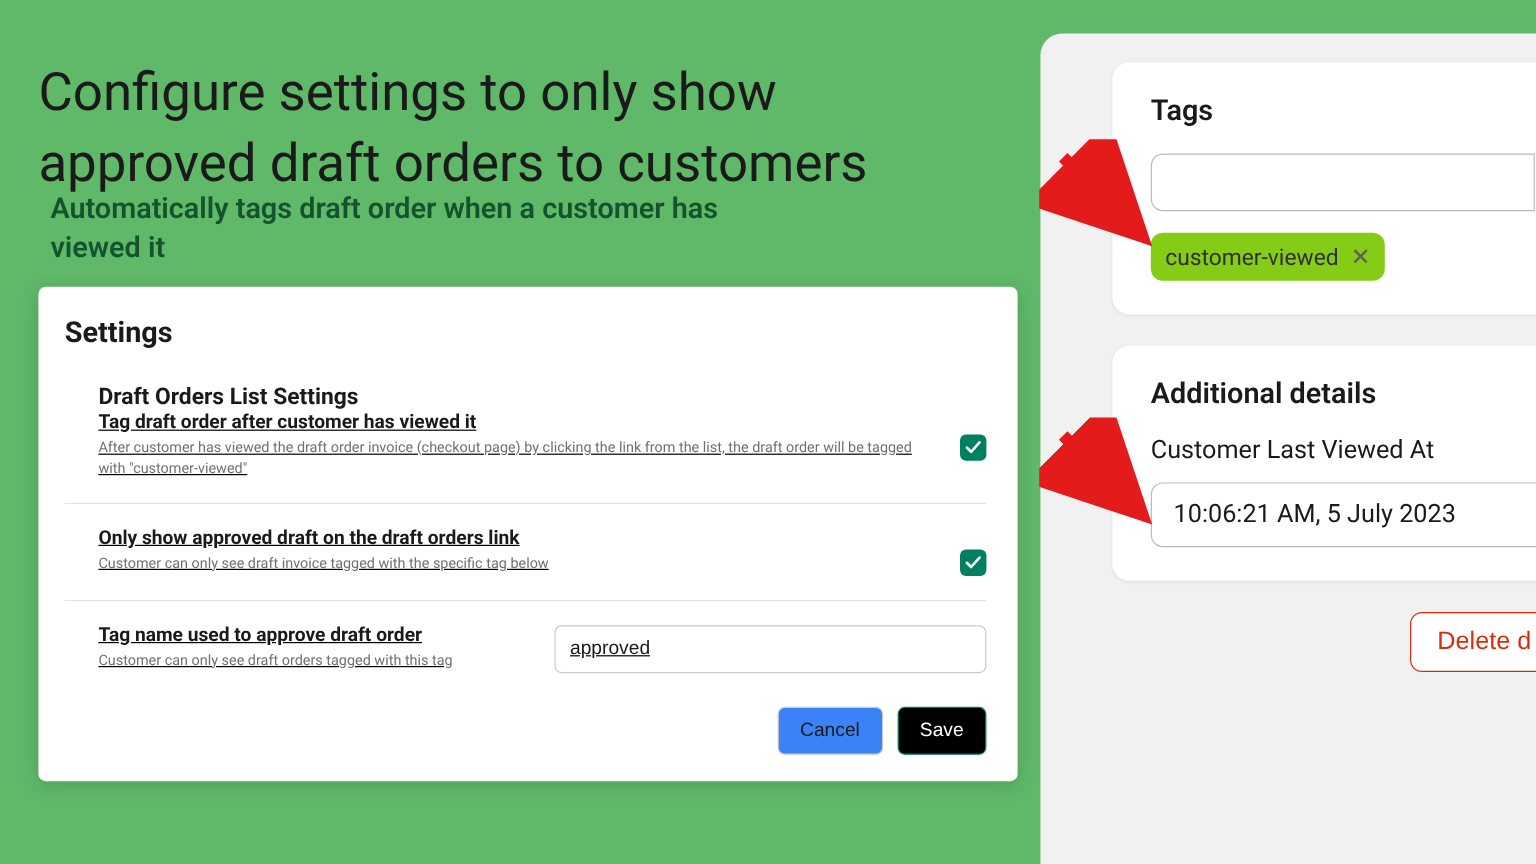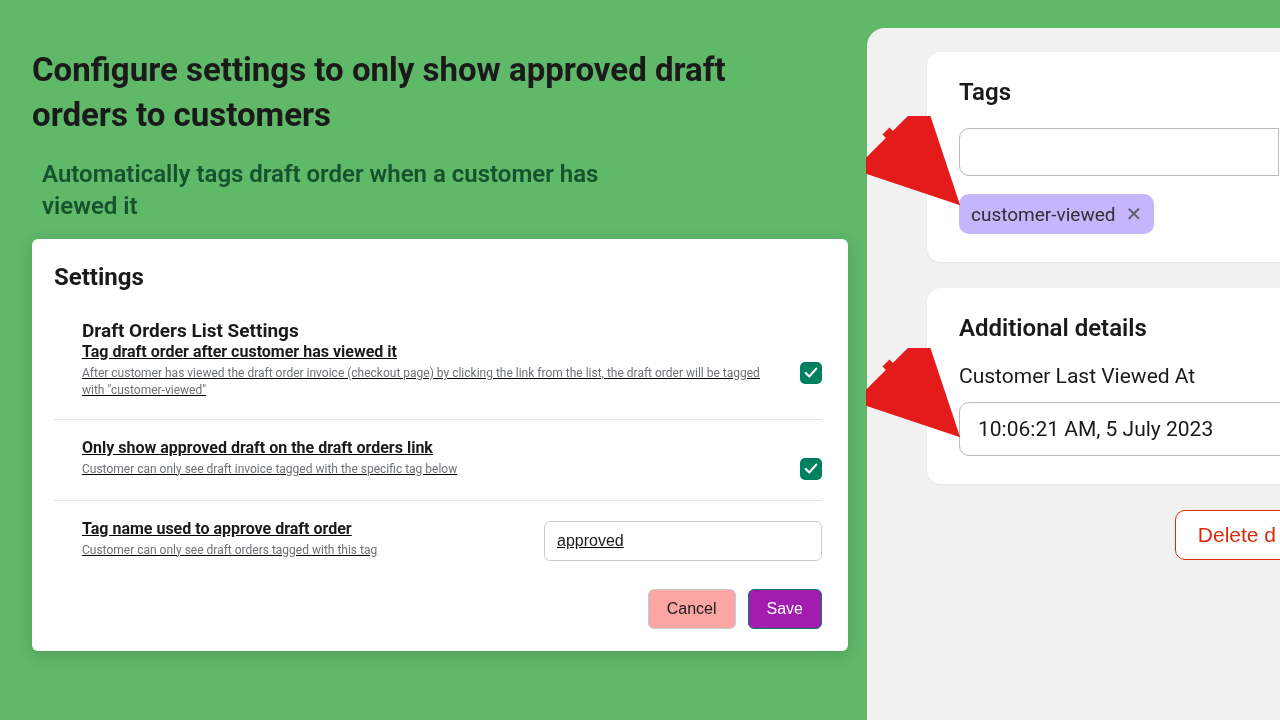--- a/index.html
+++ b/index.html
@@ -8,22 +8,22 @@
       background: #5fb969;
       width: 1280px;
       height: 720px;
       overflow: hidden;
       position: relative;
     }
     .hero-title {
       position: absolute;
       left: 32px;
       top: 48px;
-      font-size: 33px;
-      font-weight: 700;
+      font-size: 44px;
+      font-weight: 400;
       color: #1a1a1a;
       line-height: 1.35;
       max-width: 780px;
     }
     .hero-subtitle {
       position: absolute;
       left: 42px;
       top: 158px;
       font-size: 24px;
       font-weight: 600;
@@ -86,21 +86,21 @@
       border-radius: 5px;
       display: flex;
       align-items: center;
       justify-content: center;
       flex-shrink: 0;
       margin-top: 20px;
       cursor: pointer;
     }
     .checkbox svg { width: 14px; height: 14px; }
     .tag-input {
-      width: 278px;
+      width: 360px;
       height: 40px;
       border: 1px solid #c9cccf;
       border-radius: 6px;
       padding: 0 12px;
       font-size: 16px;
       color: #1a1a1a;
       margin-top: 2px;
     }
     .button-row {
       display: flex;
@@ -109,25 +109,25 @@
       margin-top: 10px;
     }
     .btn {
       height: 40px;
       padding: 0 18px;
       border-radius: 6px;
       font-size: 16px;
       font-weight: 500;
       cursor: pointer;
       border: 1px solid #c9cccf;
-      background: #fca5a5;
+      background: #3b82f6;
       color: #1a1a1a;
     }
     .btn.primary {
-      background: #a21caf;
+      background: #000000;
       border-color: #008060;
       color: #fff;
     }
     
     .right-wrap {
       position: absolute;
       left: 867px;
       top: 28px;
       width: 430px;
       height: 692px;
@@ -151,21 +151,21 @@
     .tags-input {
       width: 320px;
       height: 48px;
       border: 1px solid #bbb;
       border-radius: 10px 0 0 10px;
       margin-bottom: 18px;
     }
     .tag-chip {
       display: inline-flex;
       align-items: center;
-      background: #c4b5fd;
+      background: #84cc16;
       border-radius: 10px;
       padding: 8px 12px;
       font-size: 19px;
       color: #303030;
       gap: 10px;
     }
     .tag-chip .x {
       font-size: 20px;
       color: #5c5f62;
       cursor: pointer;

